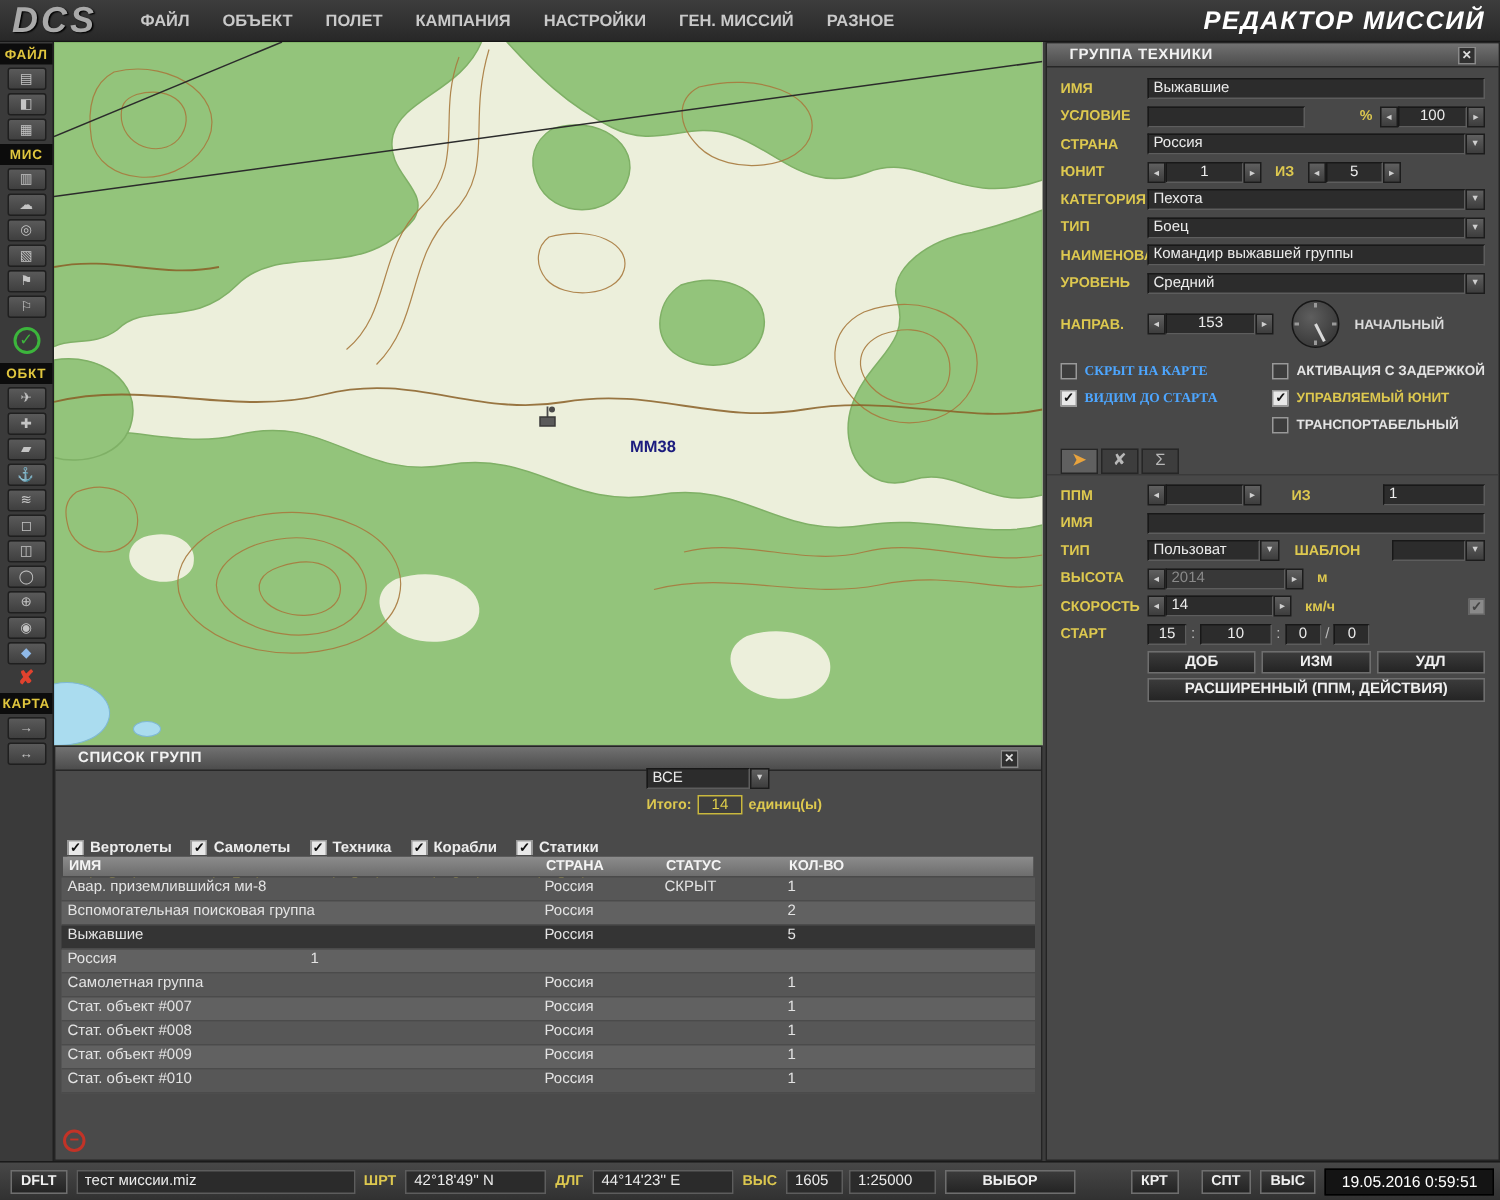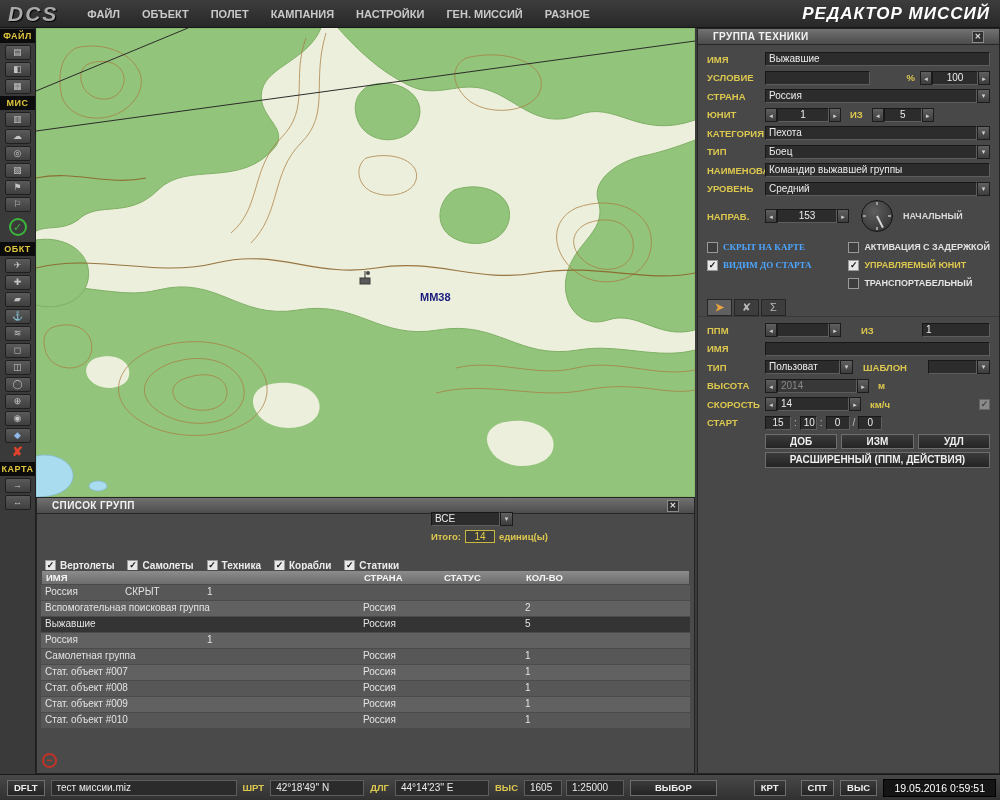--- a/index.html
+++ b/index.html
@@ -6,21 +6,21 @@
   html,body { margin:0; padding:0; }
   body {
     width:1000px; height:800px; position:relative; overflow:hidden;
     background:#3c3c3c; font-family:"Liberation Sans", sans-serif;
     -webkit-user-select:none; user-select:none;
   }
   
   .menubar { position:absolute; top:0; left:0; right:0; height:28px;
     background:linear-gradient(#3d3d3d,#282828); border-bottom:1px solid #161616;
     display:flex; align-items:center; z-index:5; }
-  .logo { font-style:italic; font-weight:bold; font-size:21px; color:#a9a9a9;
+  .logo { font-style:italic; font-weight:bold; font-size:24px; color:#a9a9a9;
     letter-spacing:2px; margin:0 18px 0 8px; text-shadow:1px 1px 1px #000; }
   .menu-items { display:flex; height:28px; align-items:center; }
   .menu-item { color:#c9c9c9; font-size:11px; font-weight:bold; padding:0 11px;
     line-height:28px; white-space:nowrap; }
   .app-title { margin-left:auto; color:#ffffff; font-weight:bold; font-style:italic;
     font-size:17px; padding-right:10px; letter-spacing:1px; }
   
   .sidebar { position:absolute; top:28px; left:0; width:36px; bottom:26px;
     background:#3a3a3a; border-right:1px solid #202020; }
   .sb-label { background:#0c0c0c; color:#e0c63e; font-size:9px; font-weight:bold;
@@ -410,21 +410,21 @@
       <div class="sp-btn sp-r"></div>
     </div>
     <span class="yellow small" style="margin-left:9px">км/ч</span>
     <span class="chk dis on" style="margin-left:auto"></span>
   </div>
 
   <div class="prow">
     <span class="plabel">СТАРТ</span>
     <div class="input center" style="width:26px">15</div>
     <span class="sep">:</span>
-    <div class="input center" style="width:17px">10</div>
+    <div class="input center" style="width:48px">10</div>
     <span class="sep">:</span>
     <div class="input center" style="width:24px">0</div>
     <span class="sep">/</span>
     <div class="input center" style="width:24px">0</div>
   </div>
 
   <div class="prow">
     <span class="plabel"></span>
     <div class="btn grow" style="margin-right:4px">ДОБ</div>
     <div class="btn grow" style="margin-right:4px">ИЗМ</div>
@@ -494,20 +494,21 @@
 
   <div class="table">
     <div class="thead">
       <div class="th c0">ИМЯ</div>
       <div class="th c1">СТРАНА</div>
       <div class="th c2">СТАТУС</div>
       <div class="th c3">КОЛ-ВО</div>
     </div>
     <div>
         <div class="trow">
+          <div class="tcell c0">Авар. приземлившийся ми-8</div>
           <div class="tcell c1">Россия</div>
           <div class="tcell c2">СКРЫТ</div>
           <div class="tcell c3">1</div>
         </div>
         <div class="trow alt">
           <div class="tcell c0">Вспомогательная поисковая группа</div>
           <div class="tcell c1">Россия</div>
           <div class="tcell c2"></div>
           <div class="tcell c3">2</div>
         </div>

